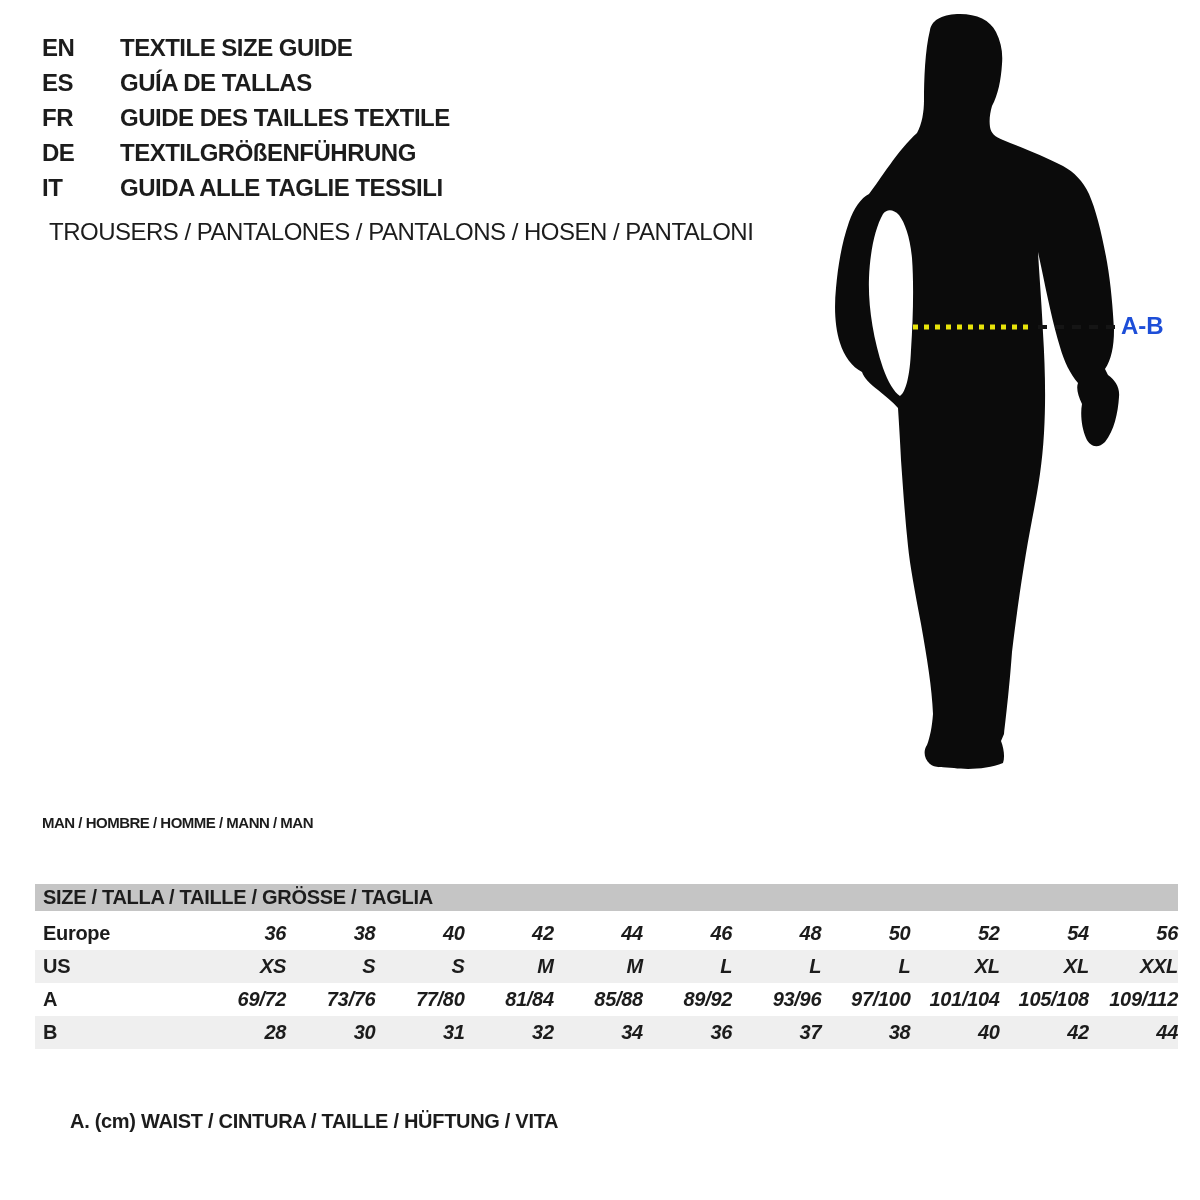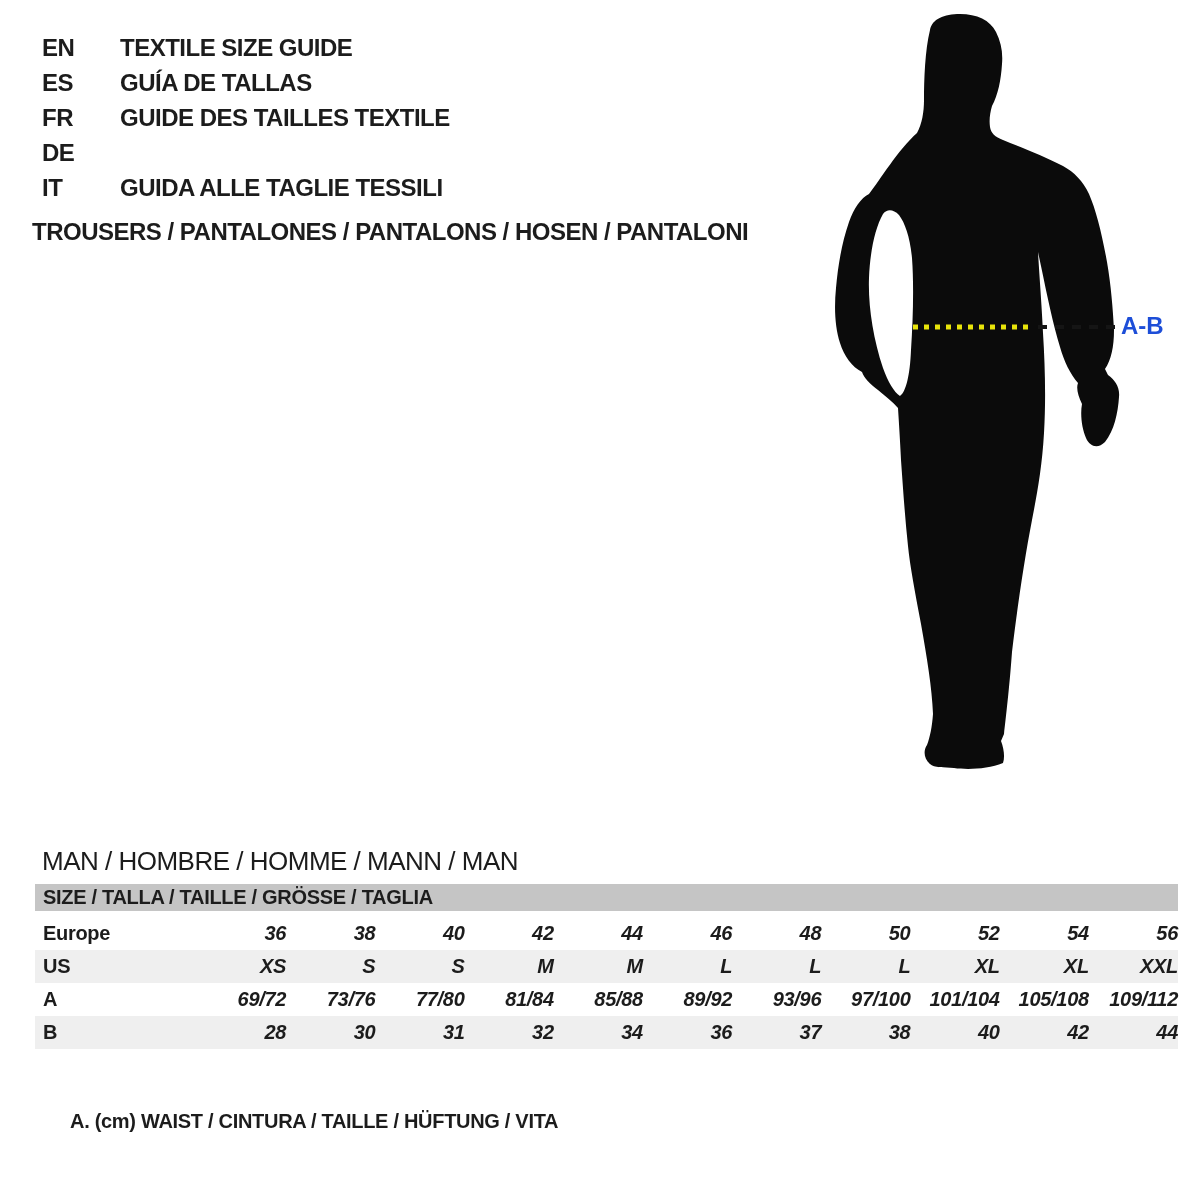--- a/index.html
+++ b/index.html
@@ -7,22 +7,22 @@
     position:relative;width:1200px;height:1200px;background:#ffffff;overflow:hidden;
     font-family:"Liberation Sans","DejaVu Sans",sans-serif;
     color:#1c1c1c;-webkit-font-smoothing:antialiased;
   }
   .abs{position:absolute;}
   
   .langs{left:42px;top:30px;}
   .lang-row{display:flex;height:35px;line-height:35px;font-weight:bold;font-size:24px;letter-spacing:-0.5px;}
   .lang-code{width:78px;flex:0 0 78px;}
   
-  .category-heading{left:32px;top:217px;font-weight:bold;font-size:24px;letter-spacing:-0.5px;line-height:30px;}
-  .section-heading{left:42px;top:847px;font-weight:normal;font-size:26px;letter-spacing:-0.5px;line-height:28px;}
+  .category-heading{left:49px;top:217px;font-weight:normal;font-size:24px;letter-spacing:-0.5px;line-height:30px;}
+  .section-heading{left:42px;top:809px;font-weight:bold;font-size:15px;letter-spacing:-0.5px;line-height:28px;}
   
   .figure-wrap{left:820px;top:0px;width:380px;height:800px;}
   .figure-wrap svg{display:block;}
   .measure-label{position:absolute;left:301px;top:311px;font-weight:bold;font-size:24px;letter-spacing:0px;line-height:30px;color:#1d4ed8;}
   
   .size-table{left:35px;top:884px;width:1143px;}
   .st-header{height:27px;line-height:27px;background:#c5c5c5;font-weight:bold;font-size:20px;letter-spacing:-0.3px;padding-left:8px;box-sizing:border-box;}
   .st-gap{height:6px;}
   .st-row{display:grid;grid-template-columns:162px repeat(11,1fr);height:33px;line-height:33px;font-weight:bold;font-size:20px;letter-spacing:-0.3px;}
   .st-row.alt{background:#efefef;}
@@ -45,20 +45,21 @@
     <div class="lang-row">
       <span class="lang-code">ES</span>
       <span class="lang-title">GUÍA DE TALLAS</span>
     </div>
     <div class="lang-row">
       <span class="lang-code">FR</span>
       <span class="lang-title">GUIDE DES TAILLES TEXTILE</span>
     </div>
     <div class="lang-row">
       <span class="lang-code">DE</span>
+      <span class="lang-title">TEXTILGRÖßENFÜHRUNG</span>
     </div>
     <div class="lang-row">
       <span class="lang-code">IT</span>
       <span class="lang-title">GUIDA ALLE TAGLIE TESSILI</span>
     </div>
   </div>
 
   <div class="abs category-heading">TROUSERS / PANTALONES / PANTALONS / HOSEN / PANTALONI</div>
 
   <div class="abs figure-wrap">

